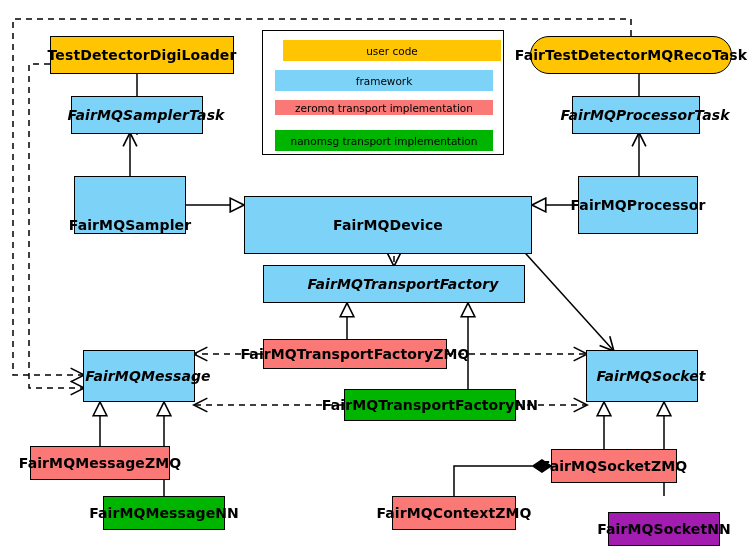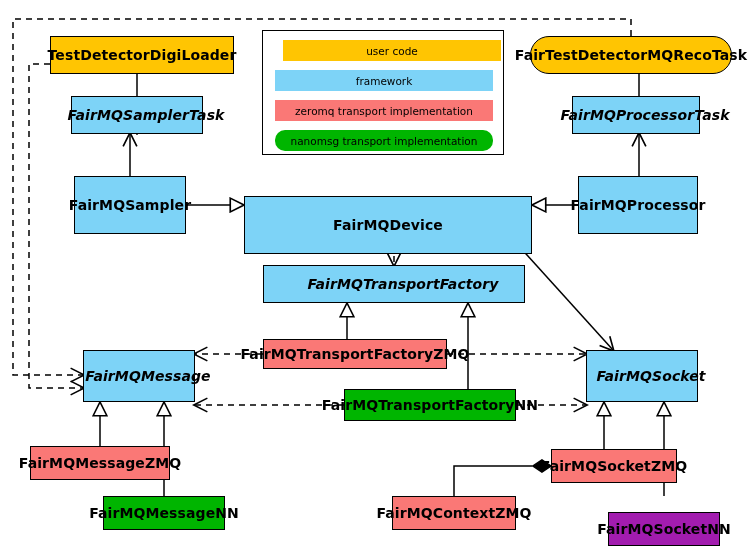--- a/index.html
+++ b/index.html
@@ -136,21 +136,21 @@
   </div>
 
   <div class="node abstract" style="left:71px; top:96px; width:132px; height:38px; background:#7DD3F7;">
     <span>FairMQSamplerTask</span>
   </div>
 
   <div class="node abstract" style="left:572px; top:96px; width:128px; height:38px; background:#7DD3F7;">
     <span>FairMQProcessorTask</span>
   </div>
 
-  <div class="node" style="left:74px; top:176px; width:112px; height:58px; background:#7DD3F7;">
+  <div class="node" style="left:74px; top:176px; width:112px; height:58px; background:#7DD3F7;align-items:flex-end;">
     <span>FairMQSampler</span>
   </div>
 
   <div class="node" style="left:244px; top:176px; width:288px; height:58px; background:#7DD3F7;margin-top:20px;">
     <span>FairMQDevice</span>
   </div>
 
   <div class="node" style="left:578px; top:176px; width:120px; height:58px; background:#7DD3F7;">
     <span>FairMQProcessor</span>
   </div>
@@ -198,23 +198,23 @@
   <div class="legend-box" style="left:262px; top:30px; width:242px; height:125px;">
 
     <div class="legend-row" style="left:12px; top:9px; width:218px; height:21px; background:#FFC502;margin-left:8px;">
       <span>user code</span>
     </div>
 
     <div class="legend-row" style="left:12px; top:39px; width:218px; height:21px; background:#7DD3F7;">
       <span>framework</span>
     </div>
 
-    <div class="legend-row" style="left:12px; top:69px; width:218px; height:21px; background:#FA7876;">
+    <div class="legend-row" style="left:12px; top:69px; width:218px; height:15px; background:#FA7876;">
       <span>zeromq transport implementation</span>
     </div>
 
-    <div class="legend-row" style="left:12px; top:99px; width:218px; height:21px; background:#00B500;border-radius:10px;">
+    <div class="legend-row" style="left:12px; top:99px; width:218px; height:21px; background:#00B500;">
       <span>nanomsg transport implementation</span>
     </div>
 
   </div>
 
 </div>
 
 </body></html>

